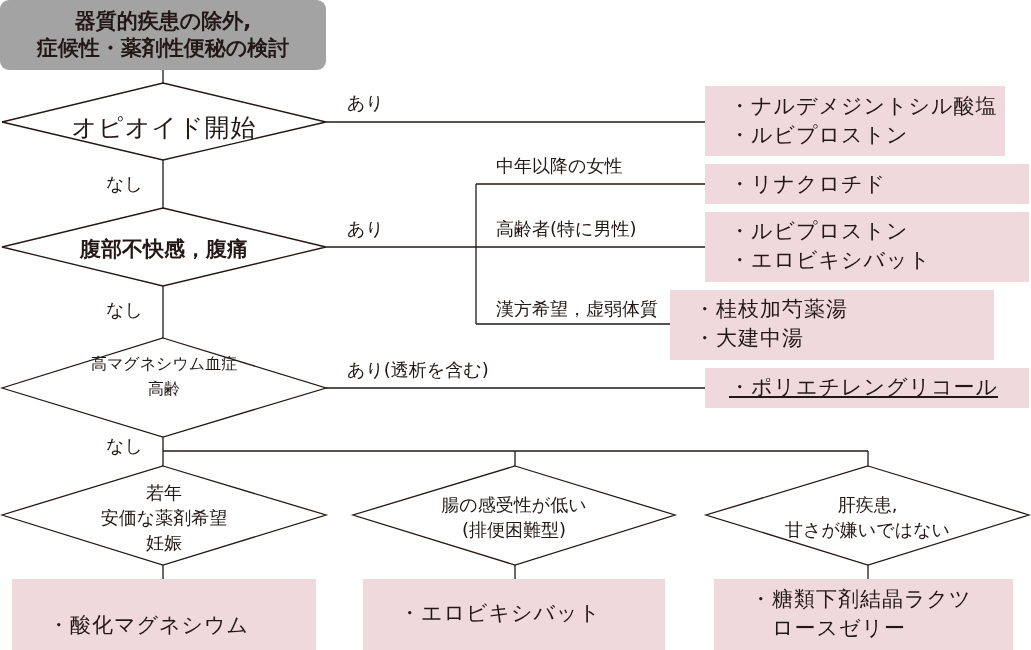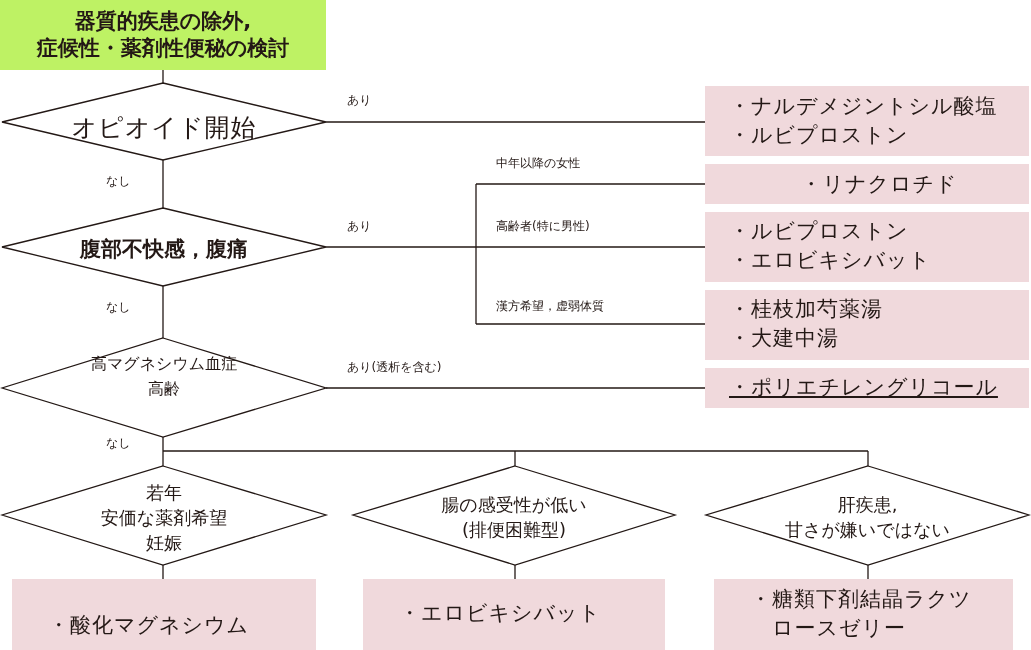--- a/index.html
+++ b/index.html
@@ -1,25 +1,25 @@
 <!DOCTYPE html>
 <html><head>
 <meta charset="utf-8">
 <style>
   html, body { margin:0; padding:0; background:#ffffff; }
   body { width:1031px; height:650px; position:relative; overflow:hidden;
          font-family:"DejaVu Sans", "Liberation Sans", sans-serif; color:#231815; }
   #lines { position:absolute; left:0; top:0; }
   .box { position:absolute; box-sizing:border-box; }
-  .gray { background:#bef264; }
+  .gray { background:#a3a3a3;border-radius:9px; }
   .pink { background:#f0d9dc; }
   .t { position:absolute; white-space:nowrap; line-height:1; }
   .center { text-align:center; }
   .rbox-line { display:block; font-size:21px; line-height:29px; letter-spacing:1px; }
-  .lbl { font-size:12px; }
+  .lbl { font-size:18px; }
   .dtext { position:absolute; text-align:center; white-space:nowrap; }
 </style>
 </head>
 <body>
 
 <svg id="lines" width="1031" height="650">
   <g stroke="#231815" stroke-width="1.3" fill="none">
 
     <line x1="163" y1="70" x2="163" y2="83"></line>
     <polygon points="163,83 326,122 163,160 2,122" fill="#fff"></polygon>
@@ -68,32 +68,32 @@
 <div class="t lbl" style="left:106px;top:175px;">なし</div>
 <div class="t lbl" style="left:347px;top:220px;">あり</div>
 <div class="t lbl" style="left:106px;top:301px;">なし</div>
 <div class="t lbl" style="left:347px;top:361px;">あり(透析を含む)</div>
 <div class="t lbl" style="left:106px;top:437px;">なし</div>
 
 <div class="t lbl" style="left:496px;top:157px;">中年以降の女性</div>
 <div class="t lbl" style="left:496px;top:220px;">高齢者(特に男性)</div>
 <div class="t lbl" style="left:496px;top:300px;">漢方希望，虚弱体質</div>
 
-<div class="box pink" style="left:705px;top:86px;width:324px;height:70px;padding:6px 0 0 24px;">
+<div class="box pink" style="left:705px;top:86px;width:300px;height:70px;padding:6px 0 0 24px;">
   <span class="rbox-line">・ナルデメジントシル酸塩</span>
   <span class="rbox-line">・ルビプロストン</span>
 </div>
-<div class="box pink" style="left:705px;top:164px;width:324px;height:40px;padding:6px 0 12px 24px;text-align:center;">
+<div class="box pink" style="left:705px;top:164px;width:324px;height:40px;padding:6px 0 12px 24px;">
   <span class="rbox-line">・リナクロチド</span>
 </div>
 <div class="box pink" style="left:705px;top:212px;width:324px;height:70px;padding:5px 0 0 24px;">
   <span class="rbox-line">・ルビプロストン</span>
   <span class="rbox-line">・エロビキシバット</span>
 </div>
-<div class="box pink" style="left:705px;top:290px;width:324px;height:70px;padding:5px 0 0 24px;">
+<div class="box pink" style="left:670px;top:290px;width:324px;height:70px;padding:5px 0 0 24px;">
   <span class="rbox-line">・桂枝加芍薬湯</span>
   <span class="rbox-line">・大建中湯</span>
 </div>
 <div class="box pink" style="left:705px;top:368px;width:324px;height:40px;padding:5px 0 0 24px;text-decoration:underline;">
   <span class="rbox-line">・ポリエチレングリコール</span>
 </div>
 
 <div class="dtext" style="left:2px;width:324px;top:480px;font-size:18px;line-height:25px;">
   <span style="display:block;">若年</span>
   <span style="display:block;">安価な薬剤希望</span>

